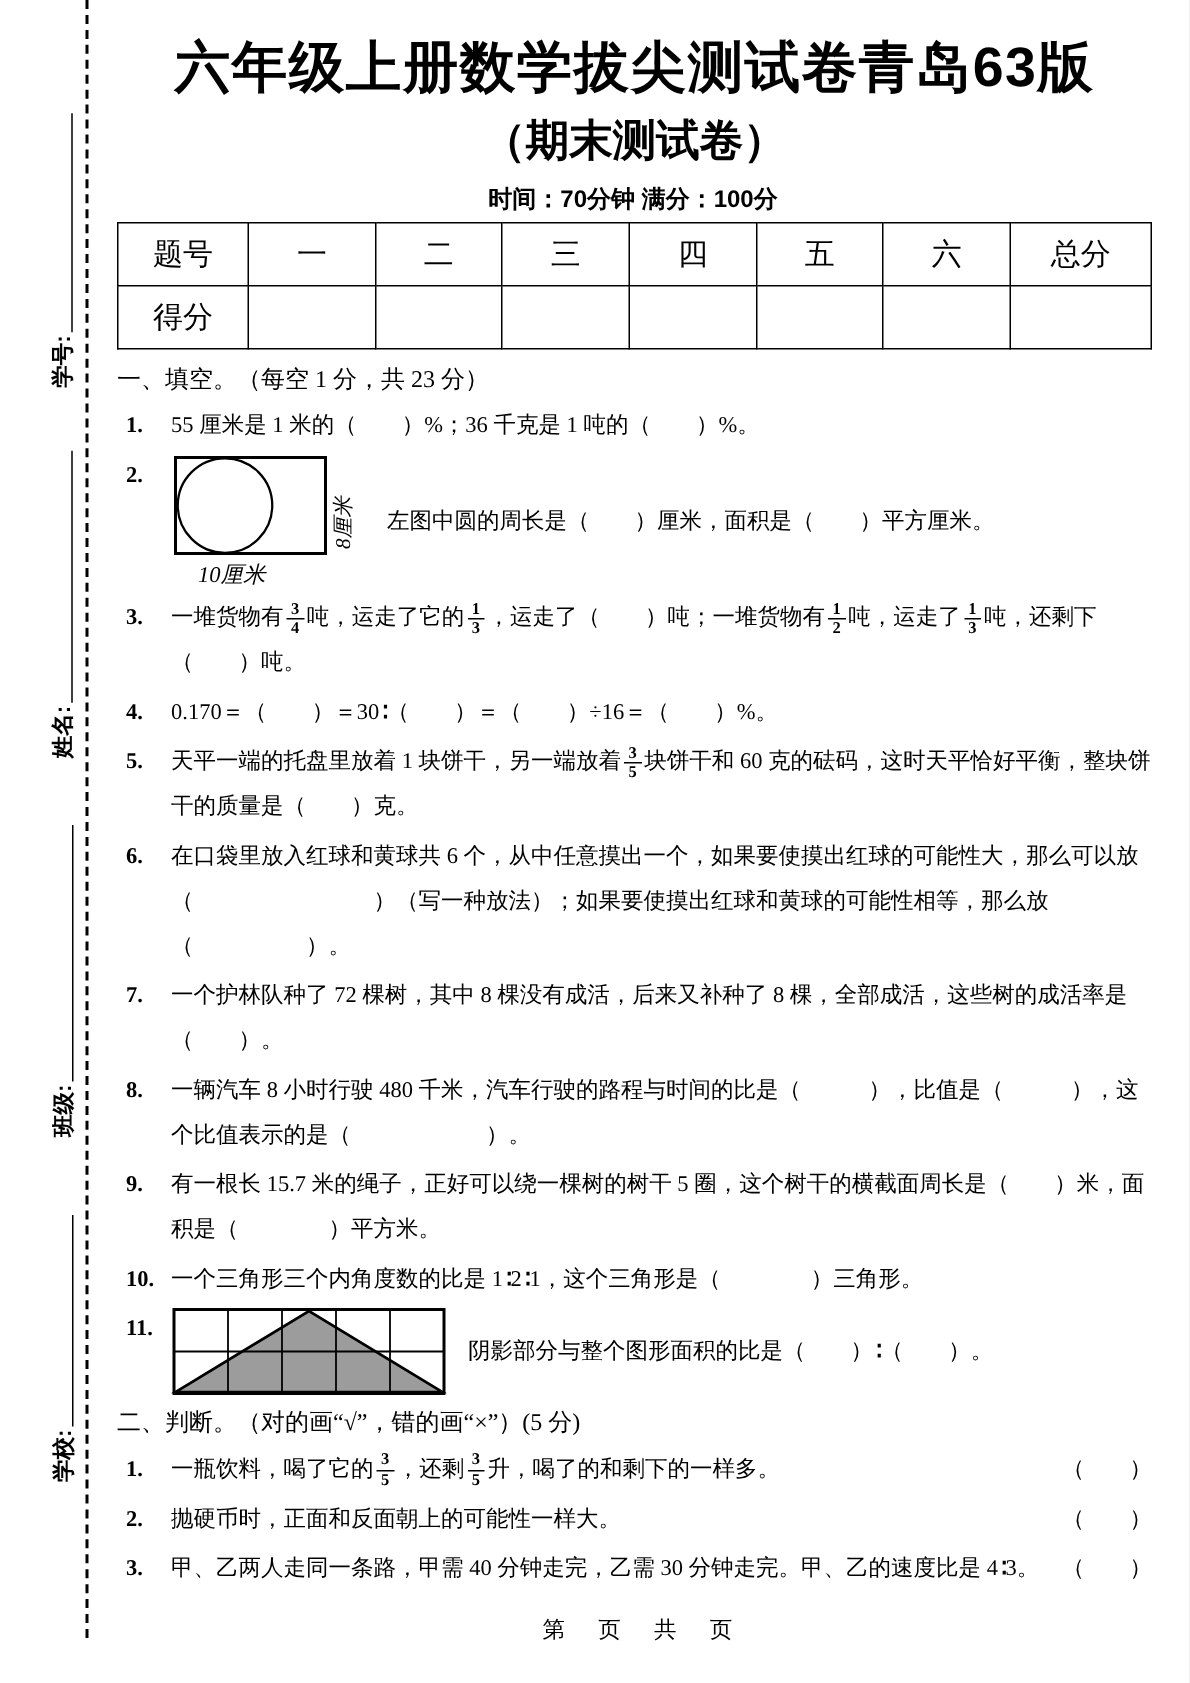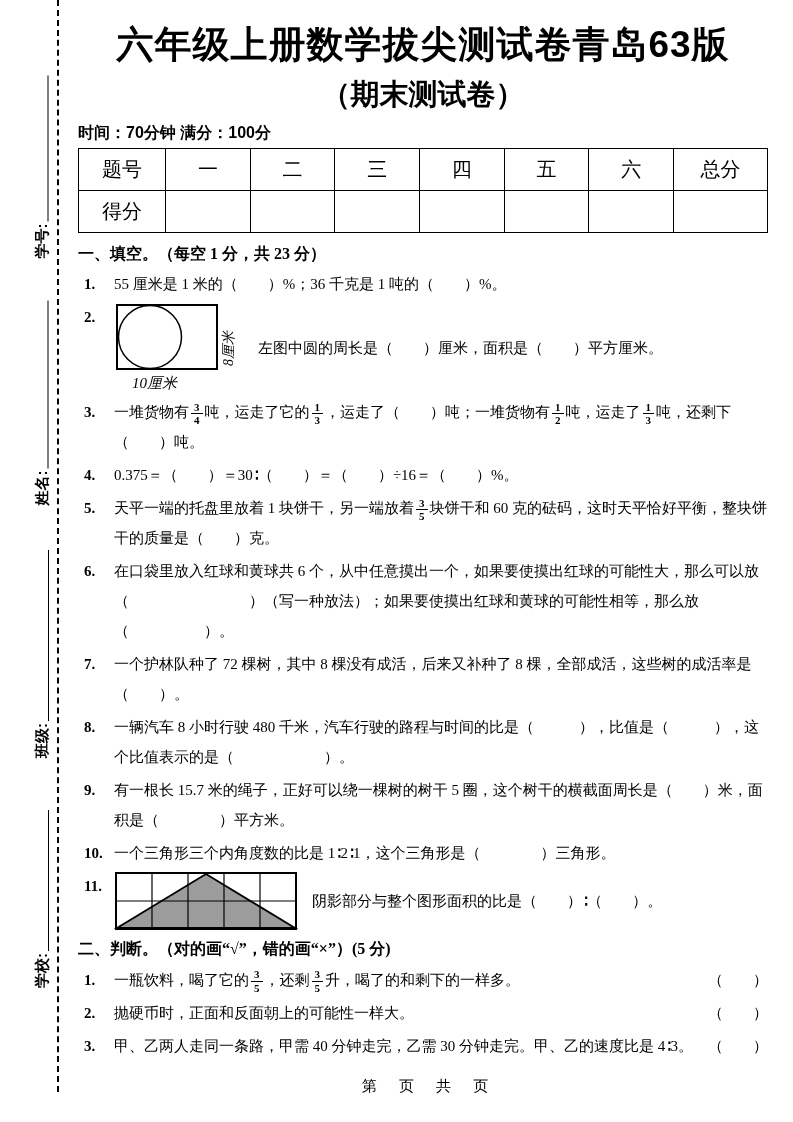--- a/index.html
+++ b/index.html
@@ -28,36 +28,36 @@
   .main { position:absolute; left:78px; top:22px; width:690px; }
   .title {
     margin:0 0 8px 0; text-align:center; font-size:37px; font-weight:bold;
     font-family:"Liberation Sans", sans-serif; letter-spacing:1px; line-height:1.25;
   }
   .subtitle {
     margin:0 0 10px 0; text-align:center; font-size:29px; font-weight:bold;
     font-family:"Liberation Sans", sans-serif; line-height:1.25;
   }
   .meta {
-    text-align:left; font-size:16px; font-weight:bold;
+    text-align:center; font-size:16px; font-weight:bold;
     font-family:"Liberation Sans", sans-serif; margin:0 2px 4px 0;
   }
   table.score {
     width:100%; border-collapse:collapse; table-layout:fixed;
     font-family:"Liberation Sans", sans-serif; margin-bottom:8px;
   }
   table.score td {
     border:1.6px solid #000; height:41px; text-align:center;
     font-size:20px; font-weight:400; padding:0;
   }
   td.c-first { width:12.5%; }
   td.c-last  { width:13.5%; }
 
   
-  .sec-heading { font-size:16px; font-weight:bold; margin:2px 0 2px 0; line-height:1.6; }
+  .sec-heading { font-size:16px; font-weight:normal; margin:2px 0 2px 0; line-height:1.6; }
   .q { position:relative; padding-left:36px; margin:3px 0; font-size:15px; line-height:2.0; }
   .q-num { position:absolute; left:6px; top:0; font-weight:bold; line-height:2.0; }
   .q-judge { display:flex; }
   .q-judge .q-main { flex:1; padding-right:8px; }
   .q-ans { white-space:nowrap; align-self:flex-start; }
   .q-fig { display:flex; align-items:center; gap:14px; }
   .fig-lines div { line-height:2.1; }
   .frac {
     display:inline-block; vertical-align:middle; text-align:center;
     font-size:11px; line-height:1.15; margin:0 2px; font-weight:bold;
@@ -133,21 +133,21 @@
             <span class="q-num">2.</span>
             <svg width="130" height="92" viewBox="0 0 130 92">
     <rect x="3" y="3" width="100" height="64" fill="none" stroke="#000" stroke-width="2"></rect>
     <circle cx="36" cy="35" r="31.5" fill="none" stroke="#000" stroke-width="1.5"></circle>
     <text transform="translate(119,64) rotate(-90)" font-style="italic" font-size="14">8厘米</text>
     <text x="18" y="86" font-style="italic" font-size="15">10厘米</text>
   </svg>
             <div class="fig-text"><span>左图中圆的周长是（　　）厘米，面积是（　　）平方厘米。</span></div>
           </div>
           <div class="q"><span class="q-num">3.</span><span class="q-main"><span>一堆货物有</span><span class="frac"><span class="fn">3</span><span class="fd">4</span></span><span>吨，运走了它的</span><span class="frac"><span class="fn">1</span><span class="fd">3</span></span><span>，运走了（　　）吨；一堆货物有</span><span class="frac"><span class="fn">1</span><span class="fd">2</span></span><span>吨，运走了</span><span class="frac"><span class="fn">1</span><span class="fd">3</span></span><span>吨，还剩下（　　）吨。</span></span></div>
-          <div class="q"><span class="q-num">4.</span><span class="q-main"><span>0.375＝（　　）＝30∶（　　）＝（　　）÷16＝（　　）%。</span></span></div>
+          <div class="q"><span class="q-num">4.</span><span class="q-main"><span>0.170＝（　　）＝30∶（　　）＝（　　）÷16＝（　　）%。</span></span></div>
           <div class="q"><span class="q-num">5.</span><span class="q-main"><span>天平一端的托盘里放着 1 块饼干，另一端放着</span><span class="frac"><span class="fn">3</span><span class="fd">5</span></span><span>块饼干和 60 克的砝码，这时天平恰好平衡，整块饼干的质量是（　　）克。</span></span></div>
           <div class="q"><span class="q-num">6.</span><span class="q-main"><span>在口袋里放入红球和黄球共 6 个，从中任意摸出一个，如果要使摸出红球的可能性大，那么可以放（　　　　　　　　）（写一种放法）；如果要使摸出红球和黄球的可能性相等，那么放（　　　　　）。</span></span></div>
           <div class="q"><span class="q-num">7.</span><span class="q-main"><span>一个护林队种了 72 棵树，其中 8 棵没有成活，后来又补种了 8 棵，全部成活，这些树的成活率是（　　）。</span></span></div>
           <div class="q"><span class="q-num">8.</span><span class="q-main"><span>一辆汽车 8 小时行驶 480 千米，汽车行驶的路程与时间的比是（　　　），比值是（　　　），这个比值表示的是（　　　　　　）。</span></span></div>
           <div class="q"><span class="q-num">9.</span><span class="q-main"><span>有一根长 15.7 米的绳子，正好可以绕一棵树的树干 5 圈，这个树干的横截面周长是（　　）米，面积是（　　　　）平方米。</span></span></div>
           <div class="q"><span class="q-num">10.</span><span class="q-main"><span>一个三角形三个内角度数的比是 1∶2∶1，这个三角形是（　　　　）三角形。</span></span></div>
           <div class="q q-fig">
             <span class="q-num">11.</span>
             <svg width="184" height="62" viewBox="0 0 184 62">
     <rect x="2" y="2" width="180" height="56" fill="#fff" stroke="none"></rect>

